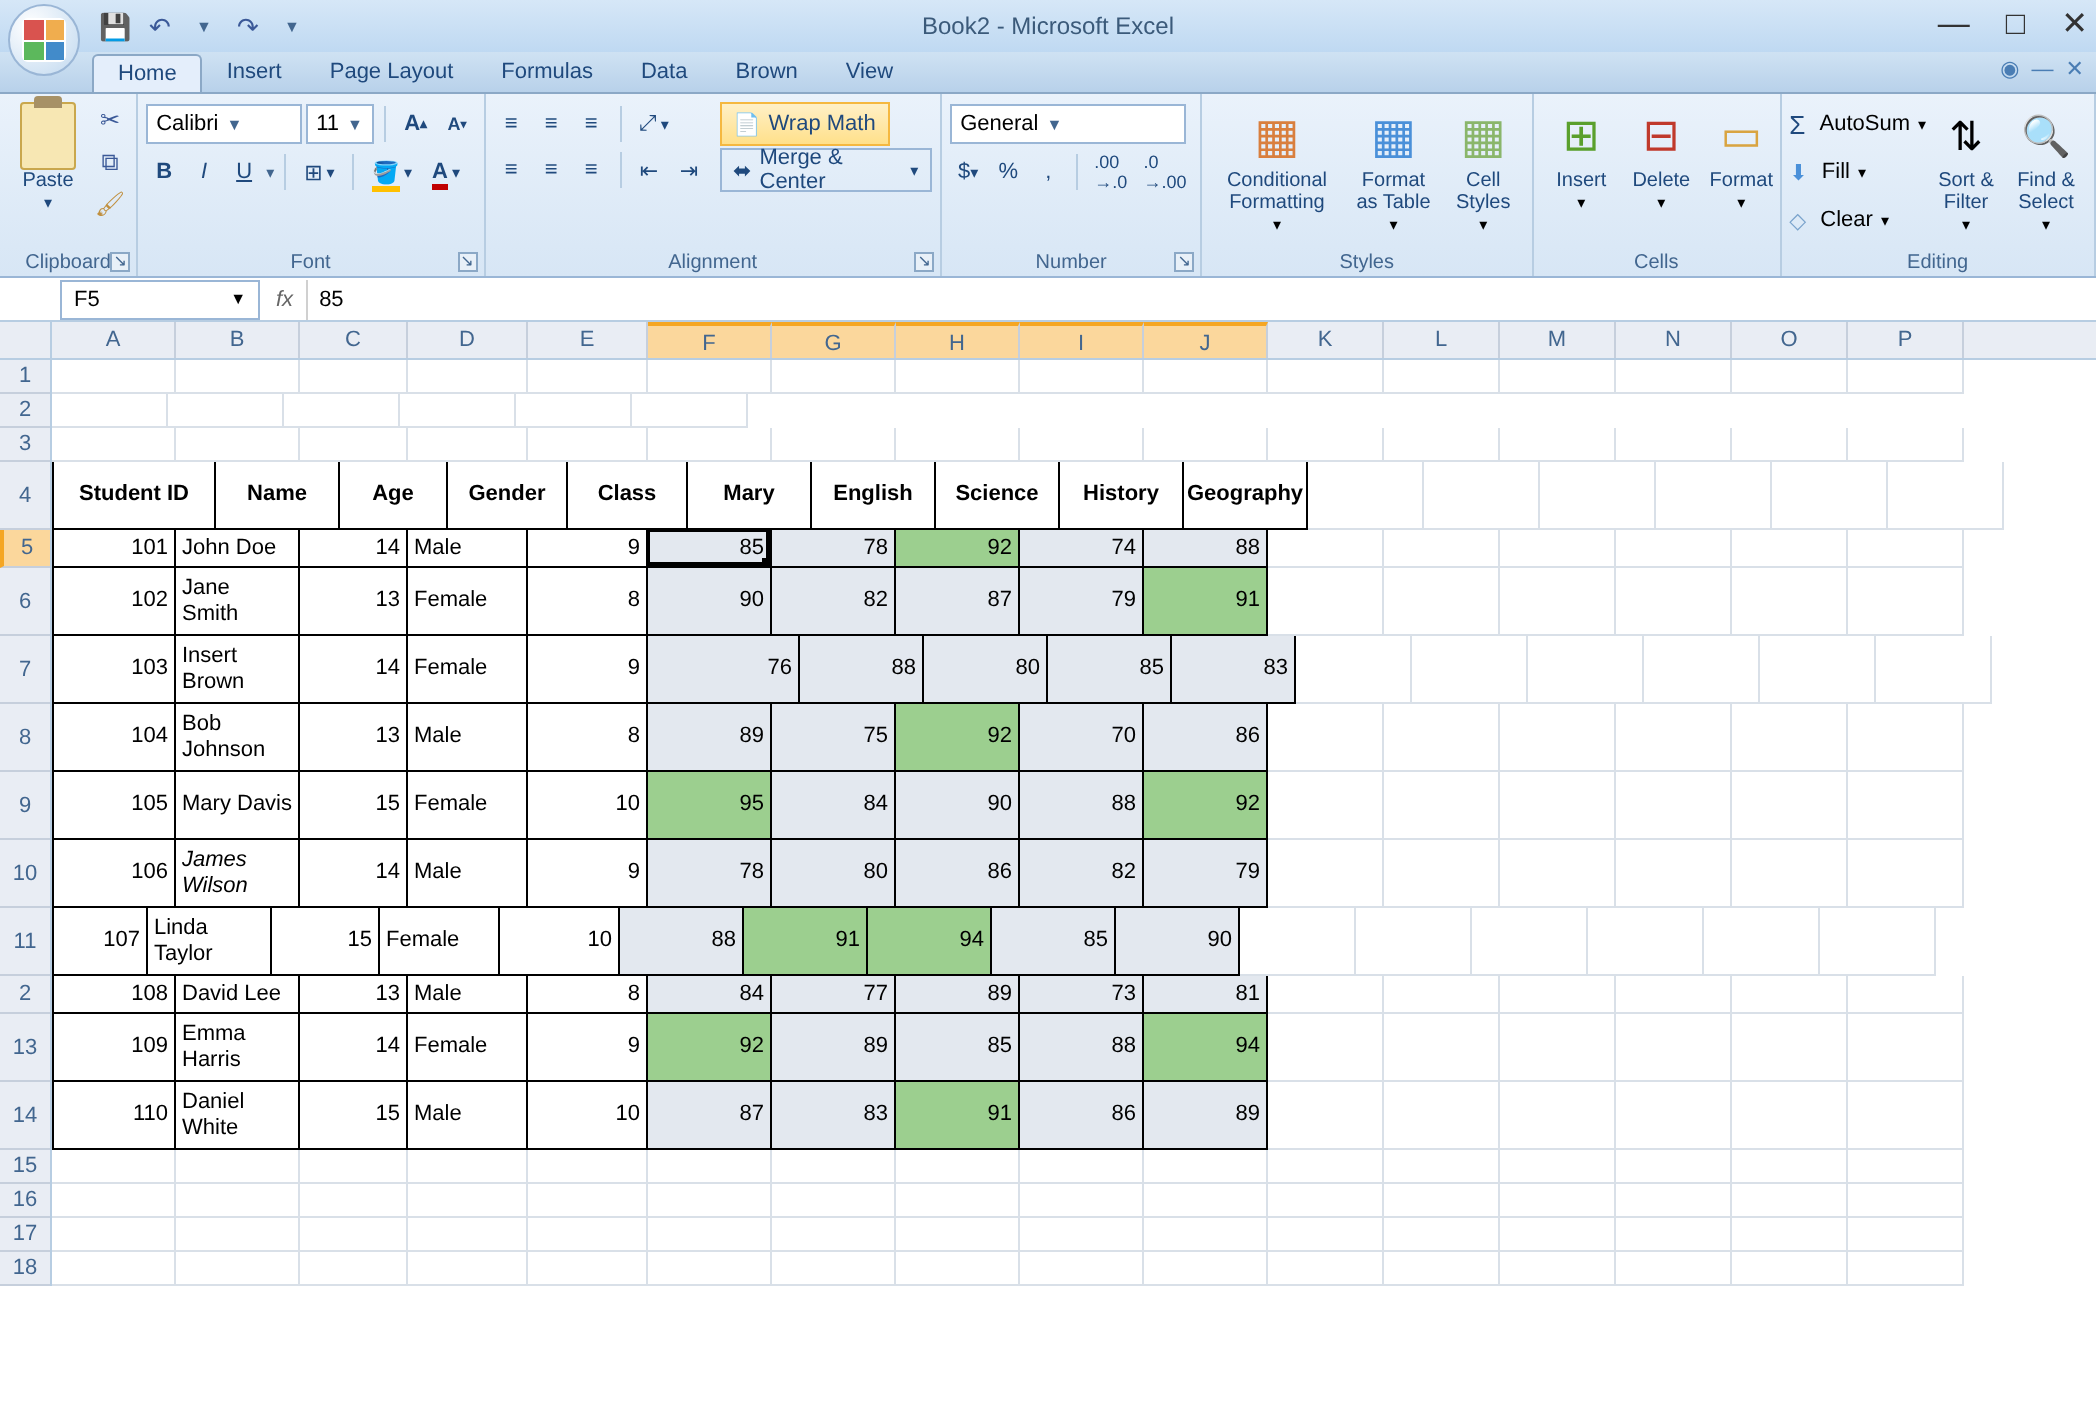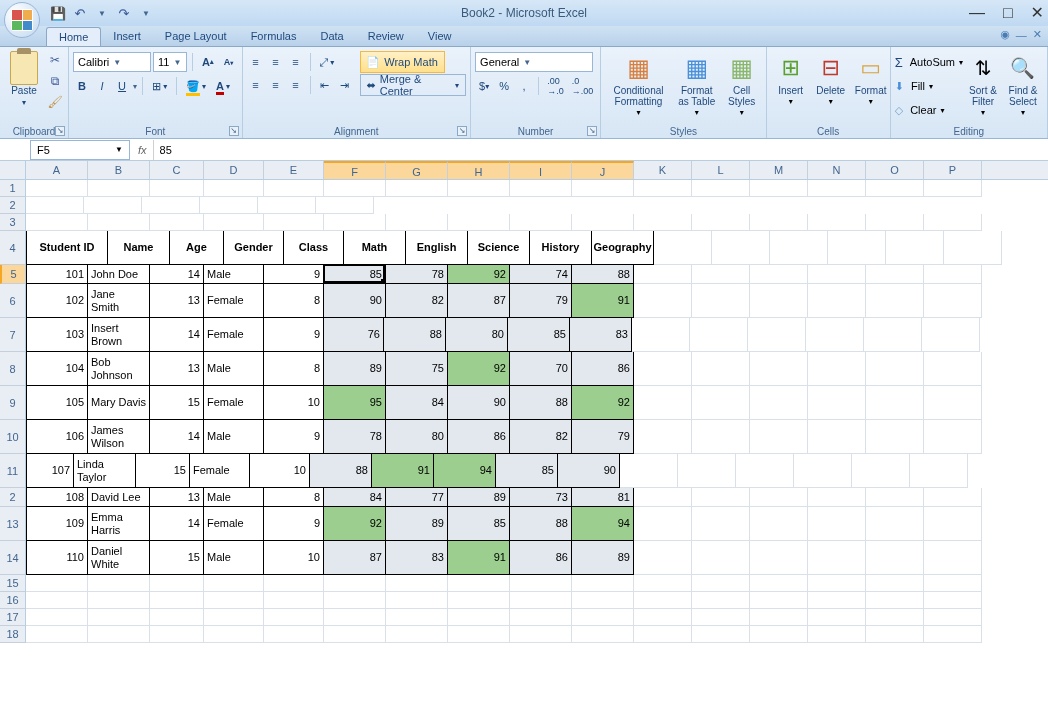--- a/index.html
+++ b/index.html
@@ -113,21 +113,21 @@
   </div>
 </div>
 
 <div class="tabs">
   <div id="tabs-slot" style="display: flex;">
       <div class="tab active">Home</div>
       <div class="tab">Insert</div>
       <div class="tab">Page Layout</div>
       <div class="tab">Formulas</div>
       <div class="tab">Data</div>
-      <div class="tab">Review</div>
+      <div class="tab">Brown</div>
       <div class="tab">View</div>
     </div>
   <div class="tab-right">
     <span>◉</span>
     <span>—</span>
     <span>✕</span>
   </div>
 </div>
 
 <div class="ribbon">
@@ -411,21 +411,21 @@
         <div class="cell" style="width: 58px; height: 17px;"></div>
         <div class="cell" style="width: 58px; height: 17px;"></div>
         <div class="cell" style="width: 58px; height: 17px;"></div>
       </div>
       <div class="crow" style="height: 34px;">
         <div class="cell bold center bdr-b bdr-r bdr-l" style="width: 82px; height: 34px;">Student ID</div>
         <div class="cell bold center bdr-b bdr-r" style="width: 62px; height: 34px;">Name</div>
         <div class="cell bold center bdr-b bdr-r" style="width: 54px; height: 34px;">Age</div>
         <div class="cell bold center bdr-b bdr-r" style="width: 60px; height: 34px;">Gender</div>
         <div class="cell bold center bdr-b bdr-r" style="width: 60px; height: 34px;">Class</div>
-        <div class="cell bold center bdr-b bdr-r" style="width: 62px; height: 34px;">Math</div>
+        <div class="cell bold center bdr-b bdr-r" style="width: 62px; height: 34px;">Mary</div>
         <div class="cell bold center bdr-b bdr-r" style="width: 62px; height: 34px;">English</div>
         <div class="cell bold center bdr-b bdr-r" style="width: 62px; height: 34px;">Science</div>
         <div class="cell bold center bdr-b bdr-r" style="width: 62px; height: 34px;">History</div>
         <div class="cell bold center bdr-b bdr-r" style="width: 62px; height: 34px;">Geography</div>
         <div class="cell" style="width: 58px; height: 34px;"></div>
         <div class="cell" style="width: 58px; height: 34px;"></div>
         <div class="cell" style="width: 58px; height: 34px;"></div>
         <div class="cell" style="width: 58px; height: 34px;"></div>
         <div class="cell" style="width: 58px; height: 34px;"></div>
         <div class="cell" style="width: 58px; height: 34px;"></div>
@@ -465,21 +465,21 @@
         <div class="cell" style="width: 58px; height: 34px;"></div>
         <div class="cell" style="width: 58px; height: 34px;"></div>
         <div class="cell" style="width: 58px; height: 34px;"></div>
       </div>
       <div class="crow" style="height: 34px;">
         <div class="cell bdr-b bdr-r bdr-l right" style="width: 62px; height: 34px;">103</div>
         <div class="cell bdr-b bdr-r" style="width: 62px; height: 34px;">Insert Brown</div>
         <div class="cell bdr-b bdr-r right" style="width: 54px; height: 34px;">14</div>
         <div class="cell bdr-b bdr-r" style="width: 60px; height: 34px;">Female</div>
         <div class="cell bdr-b bdr-r right" style="width: 60px; height: 34px;">9</div>
-        <div class="cell bdr-b bdr-r right fill-blue" style="width: 60px; height: 34px;">76</div>
+        <div class="cell bdr-b bdr-r right fill-blue" style="width: 76px; height: 34px;">76</div>
         <div class="cell bdr-b bdr-r right fill-blue" style="width: 62px; height: 34px;">88</div>
         <div class="cell bdr-b bdr-r right fill-blue" style="width: 62px; height: 34px;">80</div>
         <div class="cell bdr-b bdr-r right fill-blue" style="width: 62px; height: 34px;">85</div>
         <div class="cell bdr-b bdr-r right fill-blue" style="width: 62px; height: 34px;">83</div>
         <div class="cell" style="width: 58px; height: 34px;"></div>
         <div class="cell" style="width: 58px; height: 34px;"></div>
         <div class="cell" style="width: 58px; height: 34px;"></div>
         <div class="cell" style="width: 58px; height: 34px;"></div>
         <div class="cell" style="width: 58px; height: 34px;"></div>
         <div class="cell" style="width: 58px; height: 34px;"></div>
@@ -515,21 +515,21 @@
         <div class="cell bdr-b bdr-r right fill-green" style="width: 62px; height: 34px;">92</div>
         <div class="cell" style="width: 58px; height: 34px;"></div>
         <div class="cell" style="width: 58px; height: 34px;"></div>
         <div class="cell" style="width: 58px; height: 34px;"></div>
         <div class="cell" style="width: 58px; height: 34px;"></div>
         <div class="cell" style="width: 58px; height: 34px;"></div>
         <div class="cell" style="width: 58px; height: 34px;"></div>
       </div>
       <div class="crow" style="height: 34px;">
         <div class="cell bdr-b bdr-r bdr-l right" style="width: 62px; height: 34px;">106</div>
-        <div class="cell bdr-b bdr-r" style="width: 62px; height: 34px;">James Wilson</div>
+        <div class="cell bdr-b bdr-r" style="width: 62px; height: 34px; font-style: italic;">James Wilson</div>
         <div class="cell bdr-b bdr-r right" style="width: 54px; height: 34px;">14</div>
         <div class="cell bdr-b bdr-r" style="width: 60px; height: 34px;">Male</div>
         <div class="cell bdr-b bdr-r right" style="width: 60px; height: 34px;">9</div>
         <div class="cell bdr-b bdr-r right fill-blue" style="width: 62px; height: 34px;">78</div>
         <div class="cell bdr-b bdr-r right fill-blue" style="width: 62px; height: 34px;">80</div>
         <div class="cell bdr-b bdr-r right fill-blue" style="width: 62px; height: 34px;">86</div>
         <div class="cell bdr-b bdr-r right fill-blue" style="width: 62px; height: 34px;">82</div>
         <div class="cell bdr-b bdr-r right fill-blue" style="width: 62px; height: 34px;">79</div>
         <div class="cell" style="width: 58px; height: 34px;"></div>
         <div class="cell" style="width: 58px; height: 34px;"></div>

